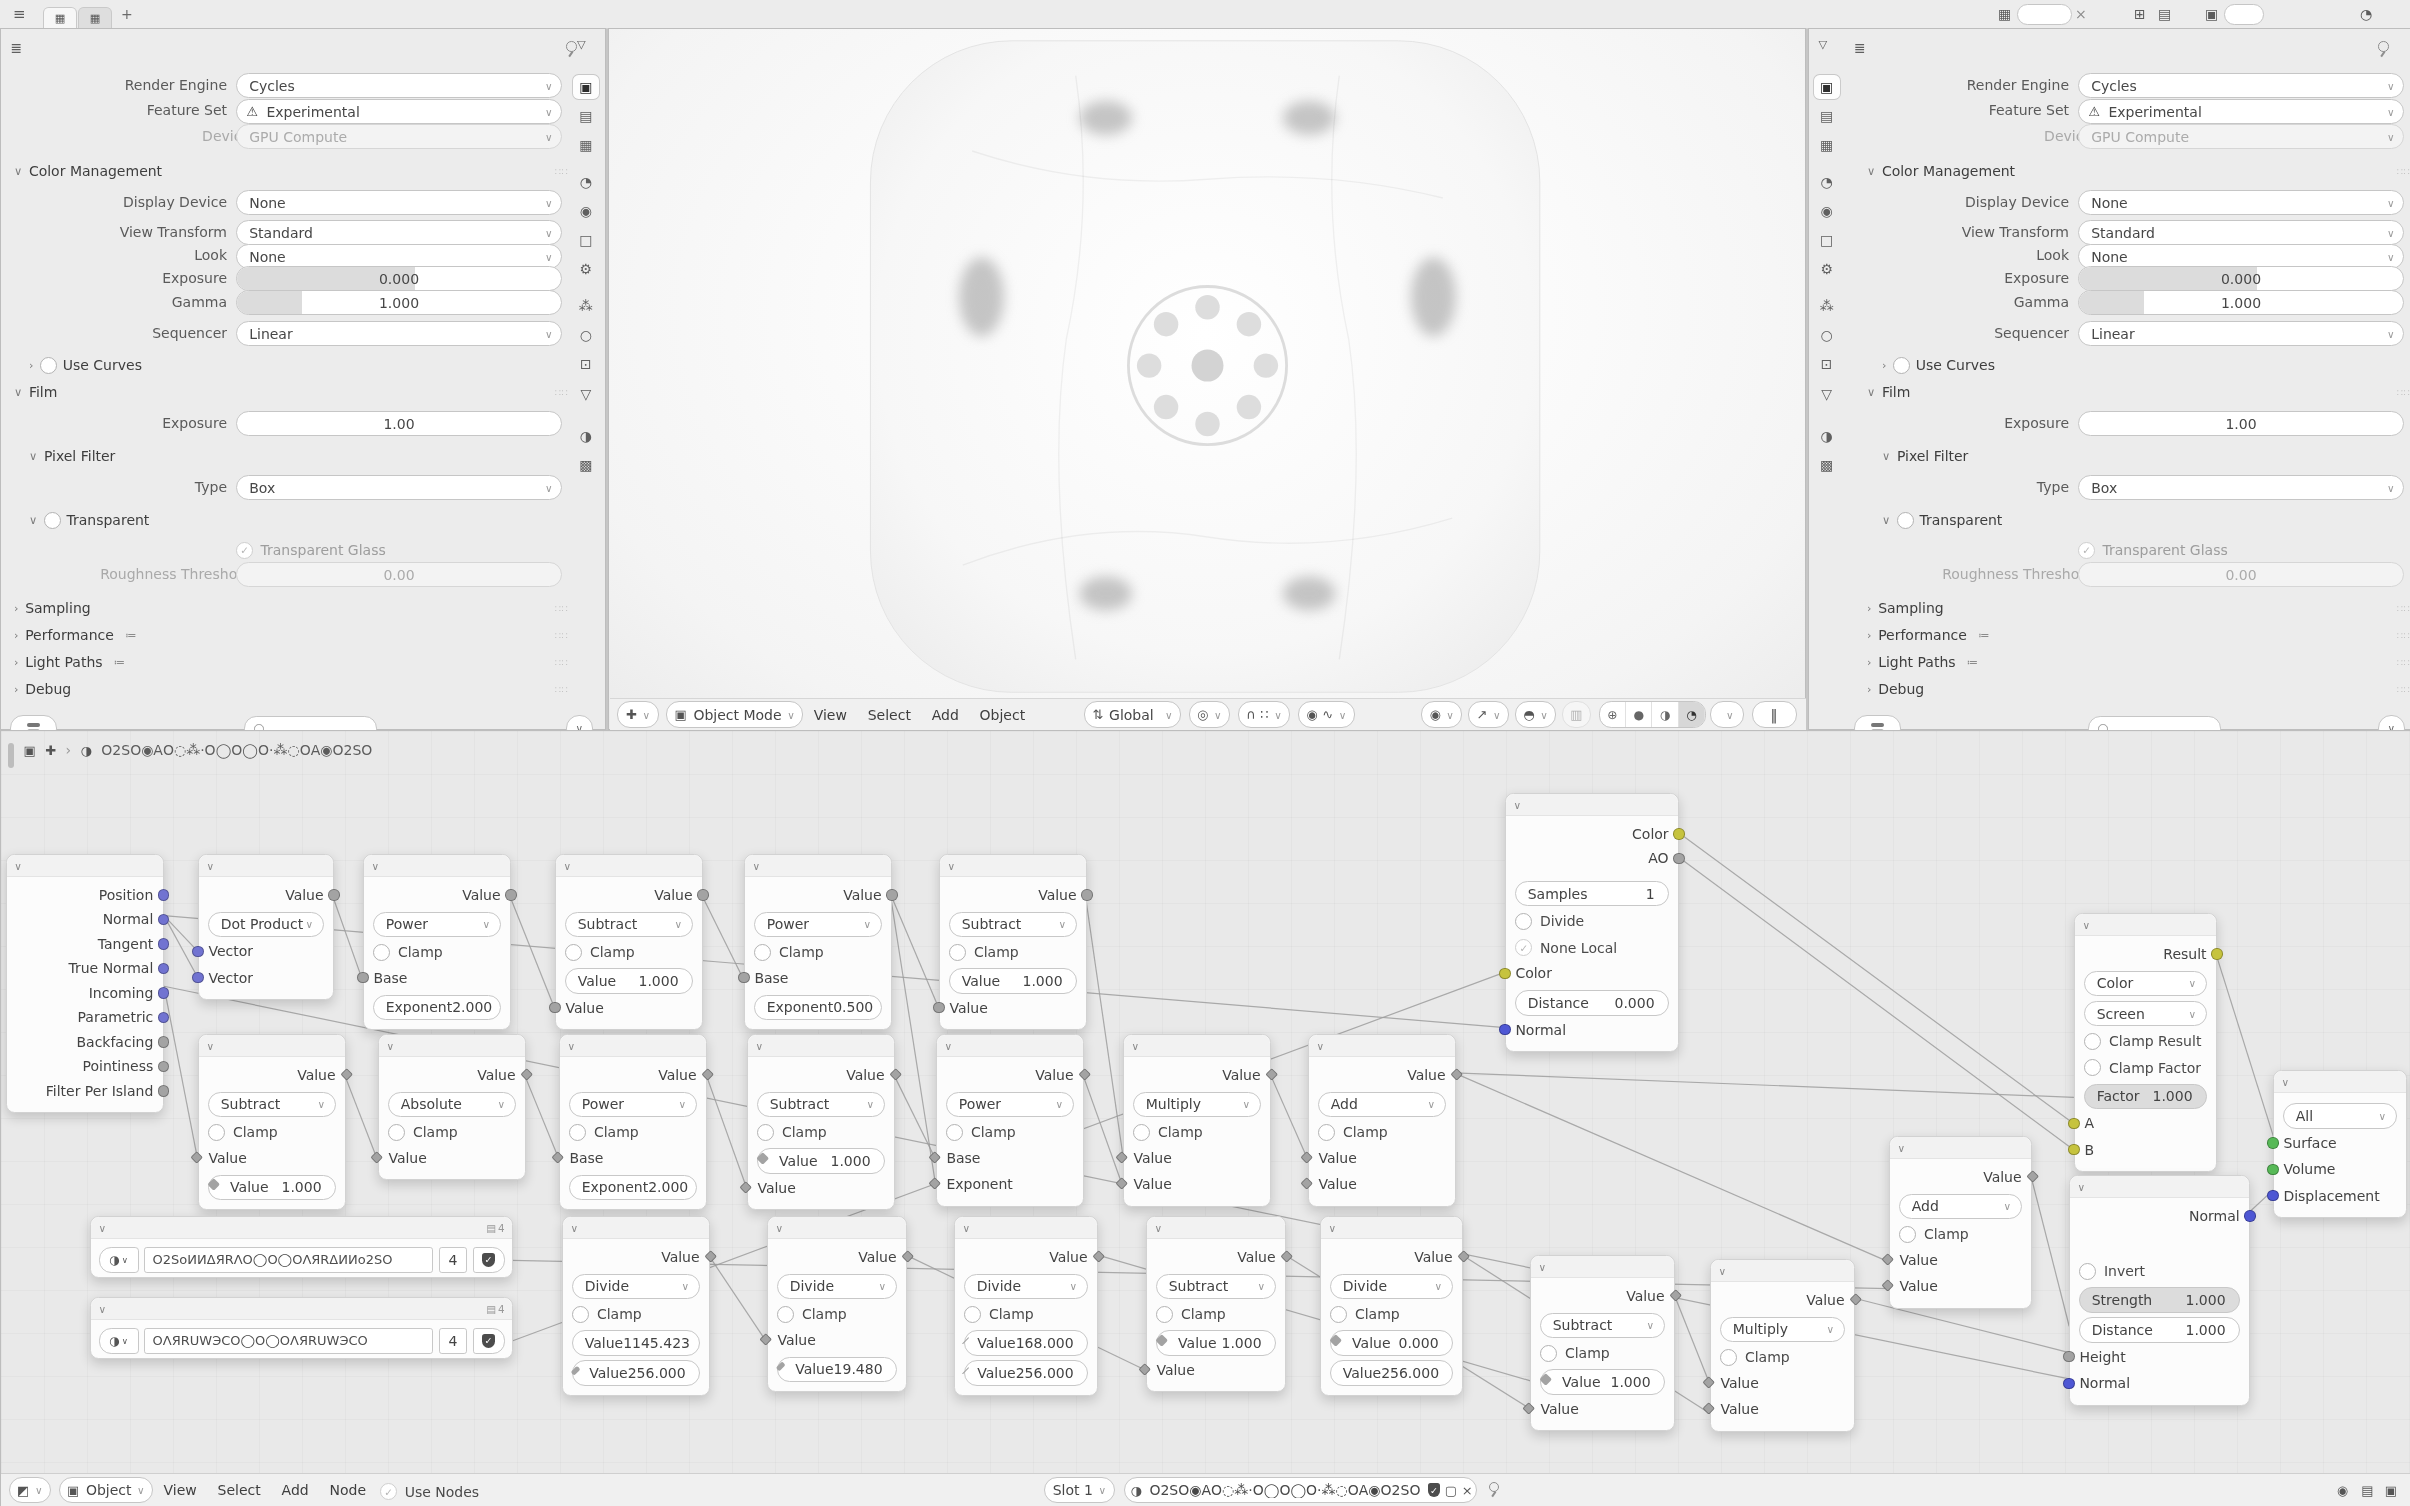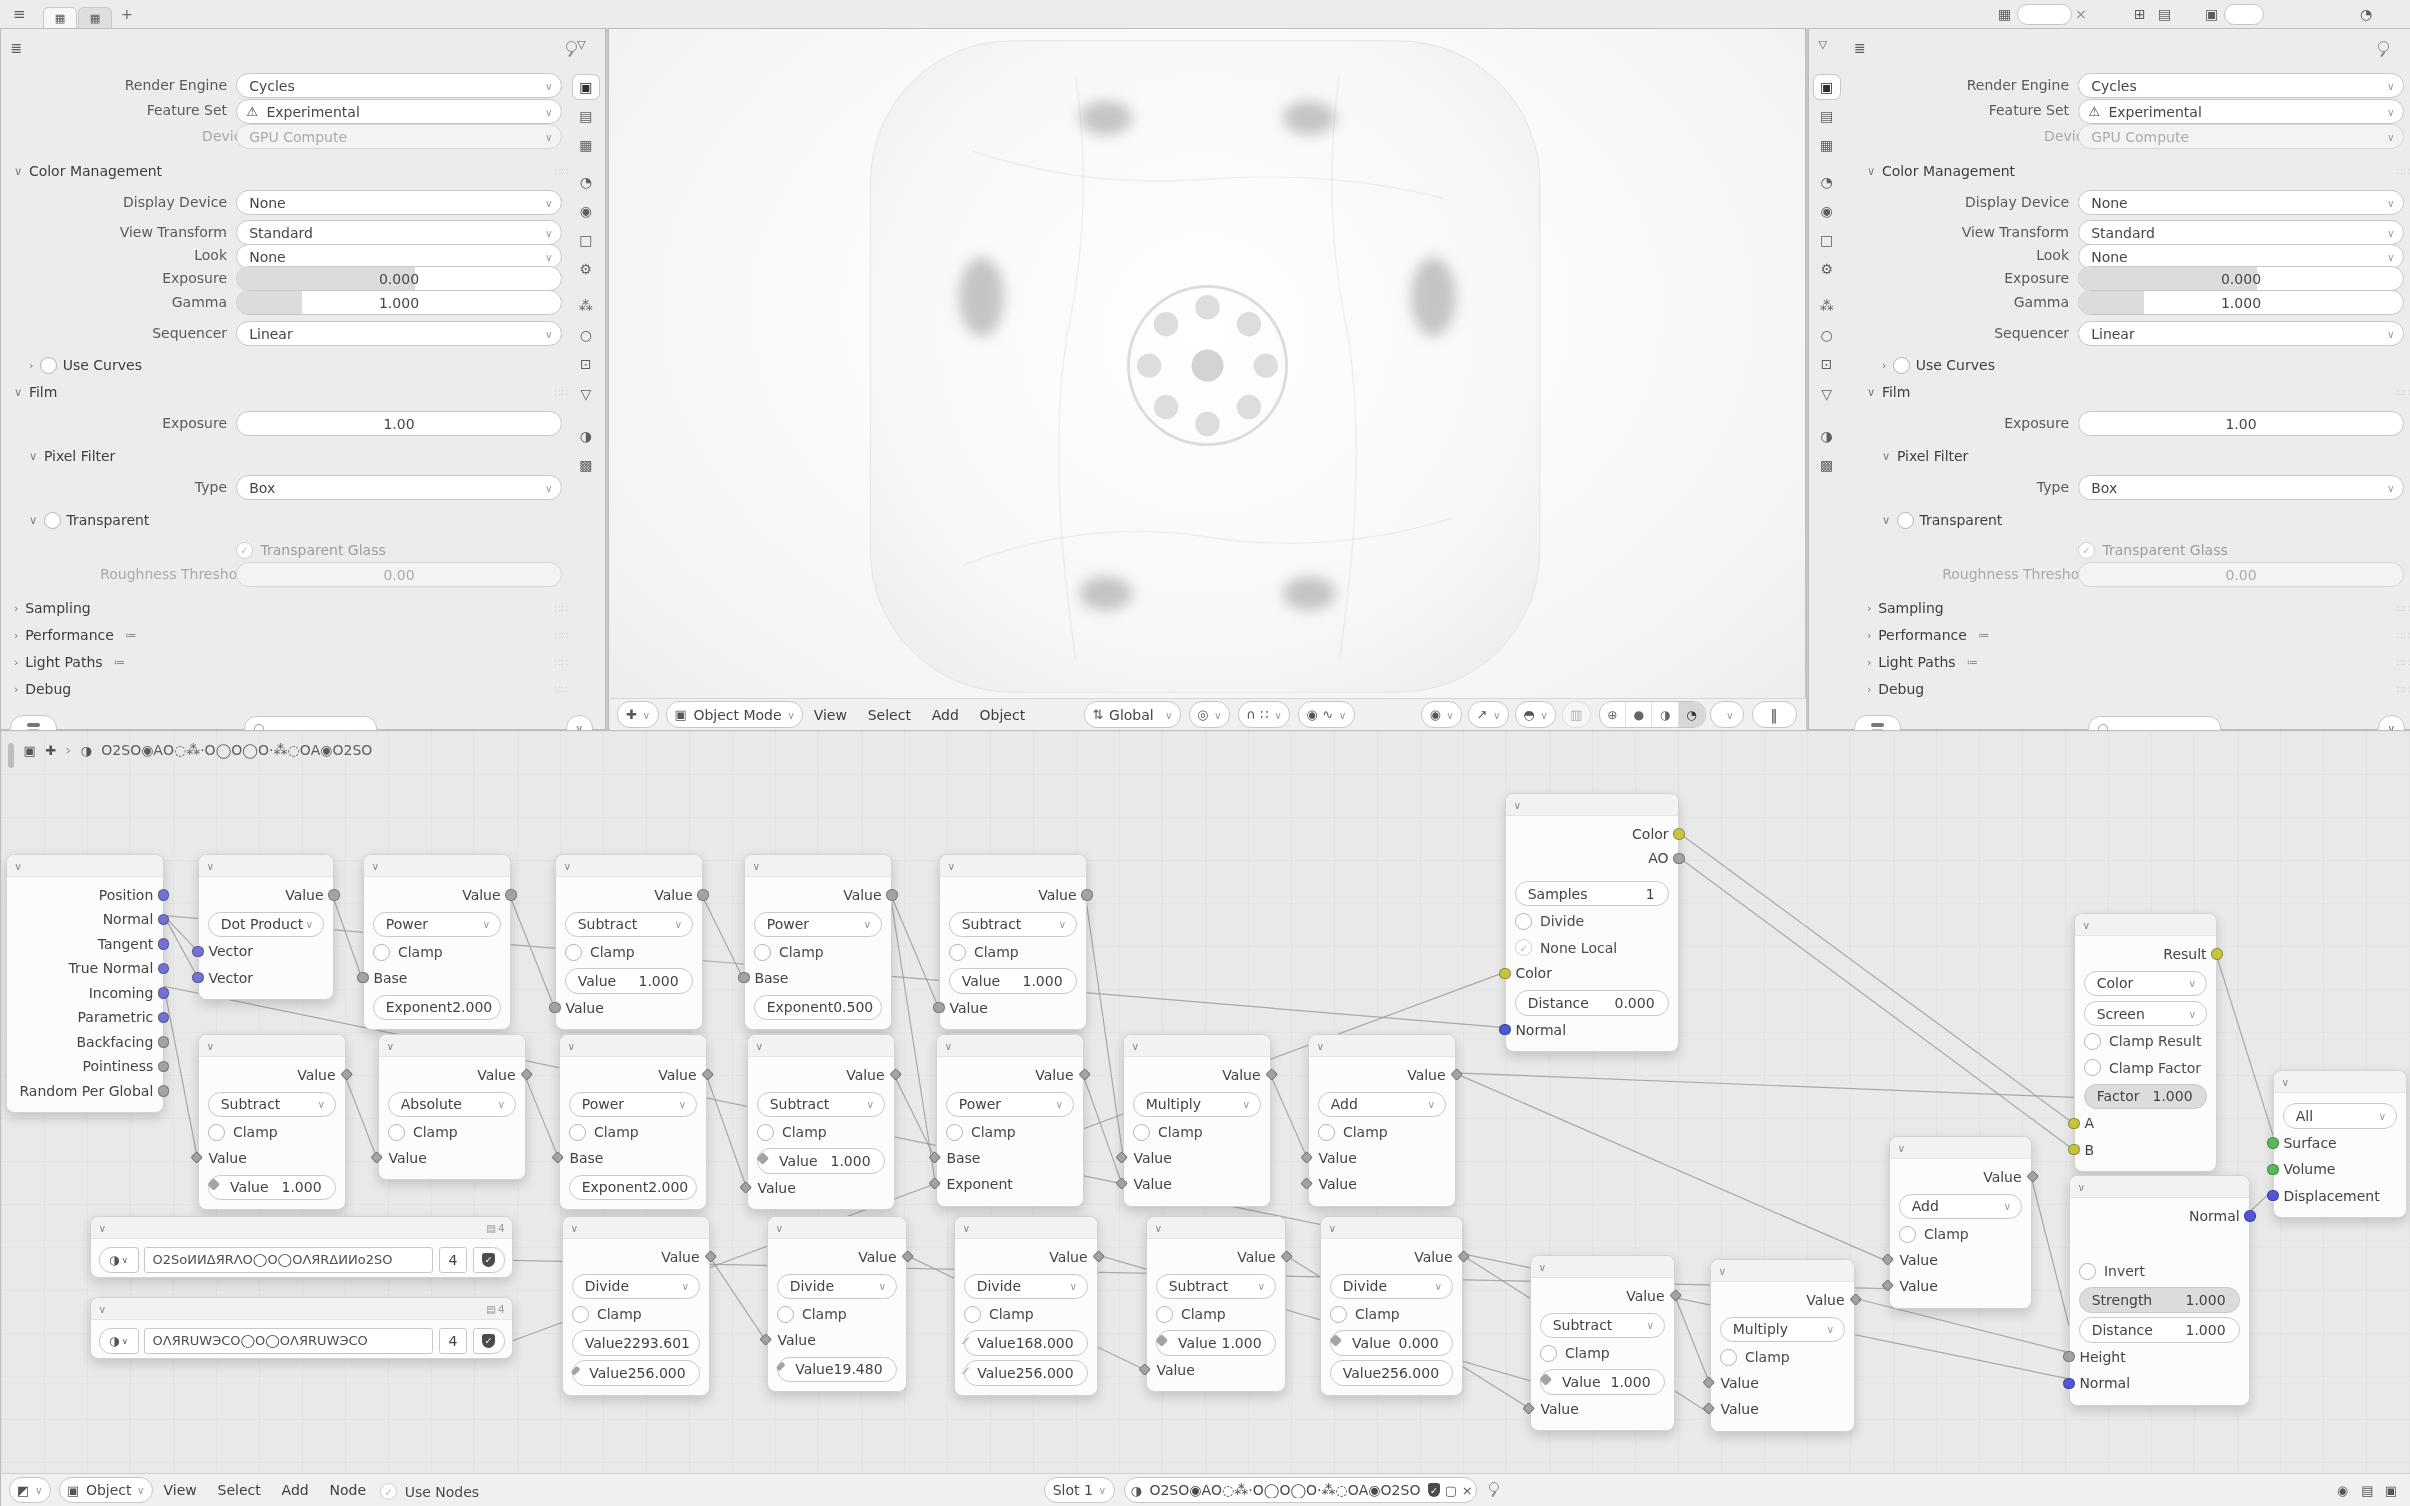--- a/index.html
+++ b/index.html
@@ -552,21 +552,21 @@
             </div>
             <div class="nrow out">
               <div class="nlabel">Backfacing</div>
               <div class="sock right" style="background: rgb(163, 163, 163);"></div>
             </div>
             <div class="nrow out">
               <div class="nlabel">Pointiness</div>
               <div class="sock right" style="background: rgb(163, 163, 163);"></div>
             </div>
             <div class="nrow out">
-              <div class="nlabel">Random Per Global</div>
+              <div class="nlabel">Filter Per Island</div>
               <div class="sock right" style="background: rgb(163, 163, 163);"></div>
             </div>
           </div>
         </div>
         <div class="node" style="left: 197px; top: 123px; width: 134px;">
           <div class="nhead">
             <div>∨</div>
           </div>
           <div class="nbody">
             <div class="nrow out">
@@ -983,21 +983,21 @@
               <div class="ptxt">Divide</div>
               <div class="chev">∨</div>
             </div>
             <div class="nrow chk">
               <div class="cb"></div>
               <div class="nlabel">Clamp</div>
             </div>
             <div class="npill">
               <div class="sock d left" style="background: rgb(163, 163, 163);"></div>
               <div class="ptxt">Value</div>
-              <div class="pval">2293.601</div>
+              <div class="pval">1145.423</div>
             </div>
             <div class="npill">
               <div class="sock d left" style="background: rgb(163, 163, 163);"></div>
               <div class="ptxt">Value</div>
               <div class="pval">256.000</div>
             </div>
           </div>
         </div>
         <div class="node" style="left: 766px; top: 485px; width: 138px;">
           <div class="nhead">

